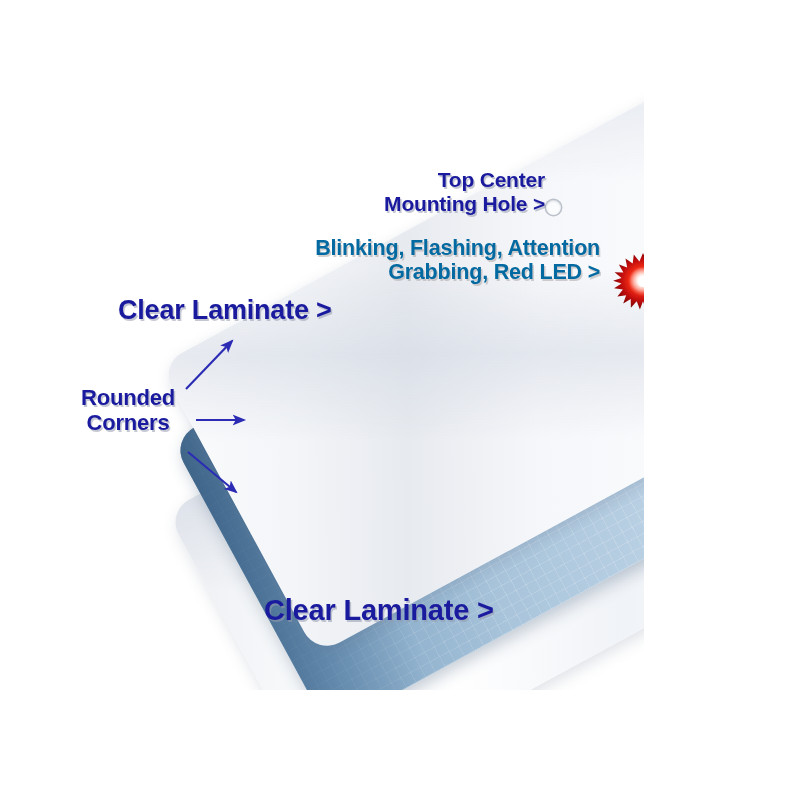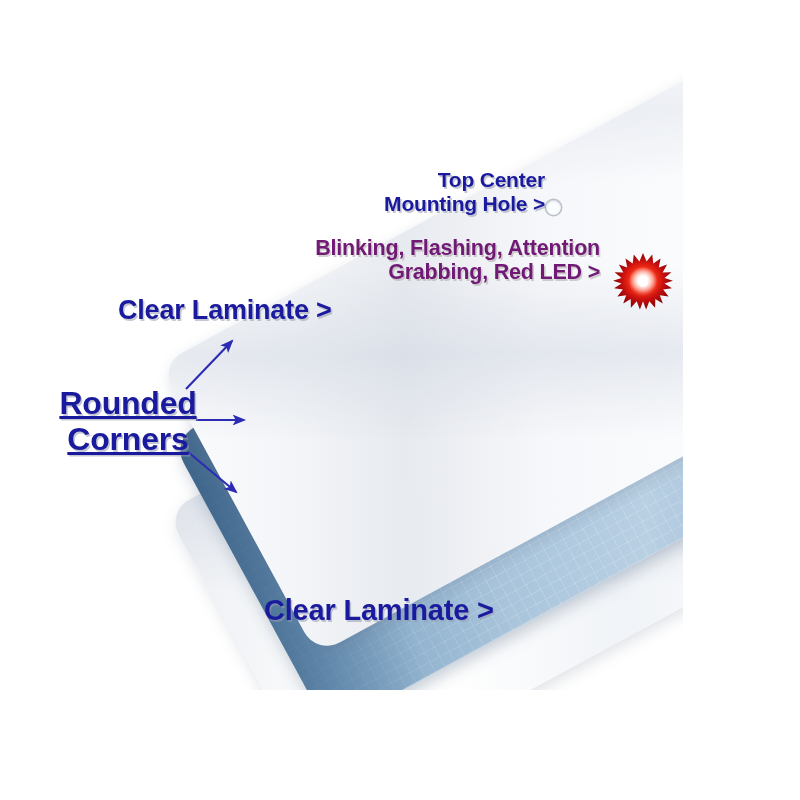--- a/index.html
+++ b/index.html
@@ -8,21 +8,20 @@
     padding: 0;
     background: #ffffff;
   }
   #stage {
     position: relative;
     width: 644px;
     height: 800px;
     background: #ffffff;
     overflow: hidden;
     font-family: "Liberation Sans", sans-serif;
-    padding-left: 39px;
   }
 
   
   #sheet-stack {
     position: absolute;
     left: 0; top: 0;
     width: 800px; height: 800px;
     overflow: hidden;
   }
   .sheet {
@@ -193,21 +192,21 @@
     font-weight: bold;
     line-height: 1.12;
     white-space: pre-line;
     letter-spacing: -0.2px;
   }
   .callout.blue {
     color: #1a1a9e;
     text-shadow: 1.5px 1.5px 0 rgba(150,155,175,0.55);
   }
   .callout.red {
-    color: #701a75;
+    color: #0369a1;
     text-shadow: 1.5px 1.5px 0 rgba(160,150,150,0.45);
   }
 
   #label-mounting-hole {
     left: 355px; top: 168px;
     width: 190px;
     font-size: 21px;
     text-align: right;
   }
   #label-led {
@@ -216,23 +215,22 @@
     font-size: 21.5px;
     text-align: right;
   }
   #label-laminate-top {
     left: 118px; top: 295px;
     font-size: 27px;
   }
   #label-rounded-corners {
     left: 58px; top: 386px;
     width: 140px;
-    font-size: 32px;
+    font-size: 22px;
     text-align: center;
-    text-decoration: underline;
   }
   #label-artwork {
     left: 338px; top: 500px;
     font-size: 27px;
   }
   #label-laminate-bottom {
     left: 264px; top: 594px;
     font-size: 29px;
   }
 

